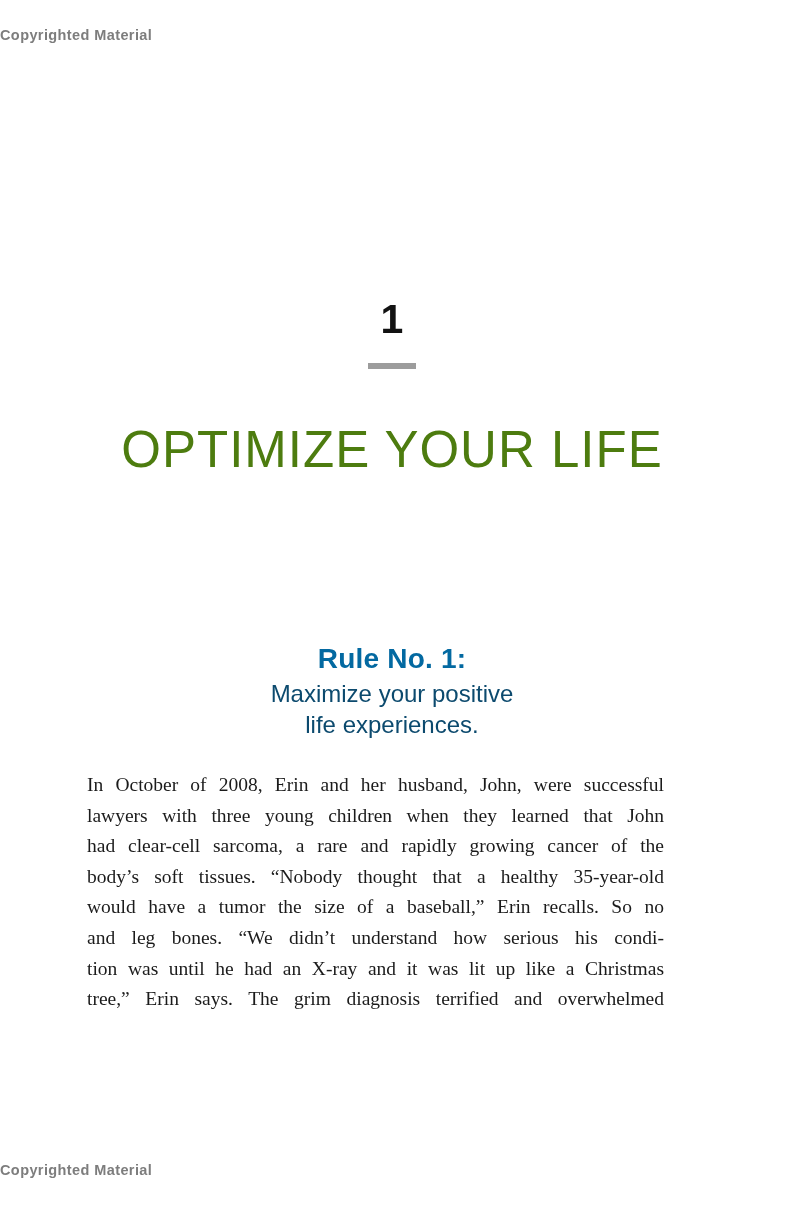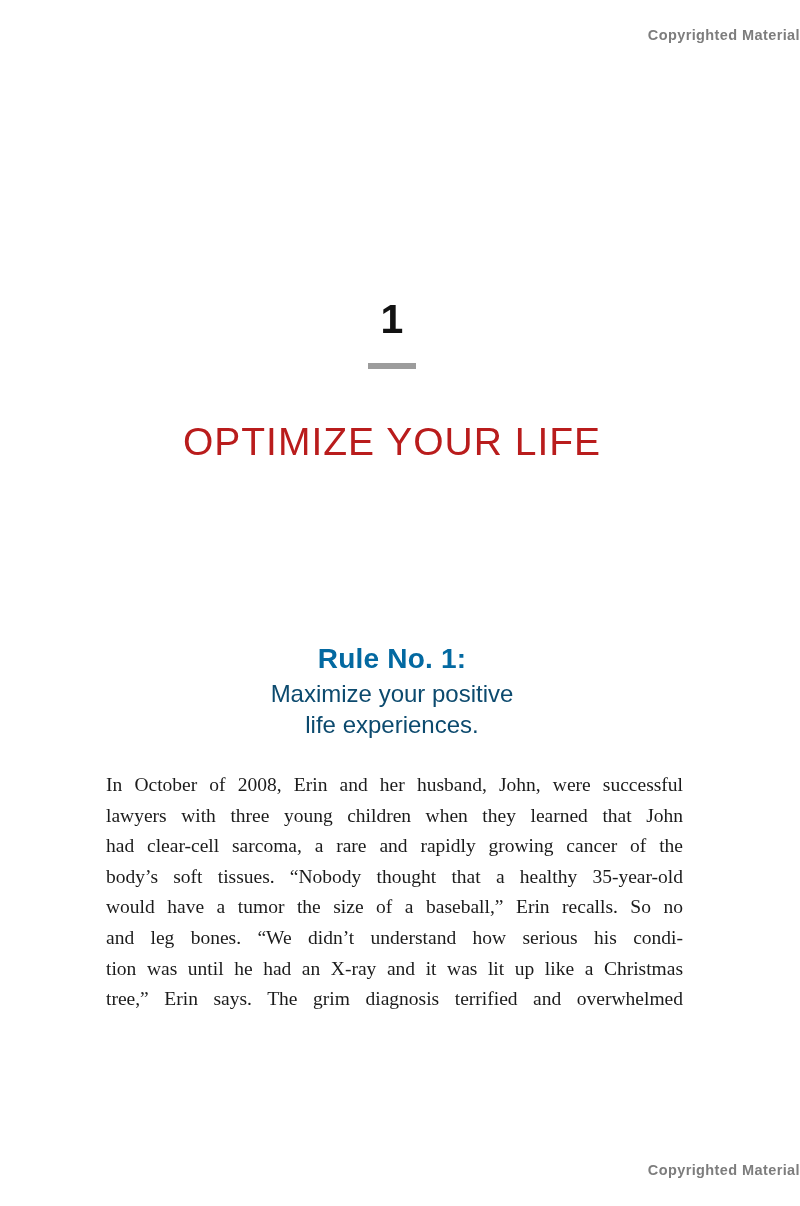--- a/index.html
+++ b/index.html
@@ -12,21 +12,21 @@
     width: 800px;
     height: 1206px;
     background: #ffffff;
     overflow: hidden;
     font-family: "Liberation Sans", sans-serif;
   }
   .notice {
     position: absolute;
     left: 0;
     width: 100%;
-    text-align: right;
+    text-align: left;
     font-size: 14.5px;
     font-weight: bold;
     letter-spacing: 0.4px;
     color: #7d7d7d;
   }
   .notice-top { top: 27px; }
   .notice-bottom { top: 1162px; }
 
   
   .centered-block {
@@ -44,43 +44,43 @@
   .divider {
     position: absolute;
     top: 363px;
     left: 368px;
     width: 48px;
     height: 6px;
     background: #9c9c9c;
   }
   .chapter-title {
     top: 420px;
-    font-size: 39px;
+    font-size: 51px;
     font-weight: 400;
     letter-spacing: 1px;
-    color: #b91c1c;
+    color: #4d7c0f;
   }
   .rule-heading {
     top: 643px;
     font-size: 28px;
     font-weight: bold;
     letter-spacing: 0.2px;
     color: #0369a1;
   }
   .rule-subtitle {
     top: 678px;
     font-size: 24px;
     font-weight: 500;
     line-height: 31px;
     color: #0c4a6e;
   }
   .body-paragraph {
     position: absolute;
     top: 770px;
-    left: 106px;
+    left: 87px;
     width: 577px;
     font-family: "Liberation Serif", "DejaVu Serif", serif;
     font-size: 19.5px;
     color: #1b1b1b;
   }
   .body-line {
     height: 30.6px;
     line-height: 30.6px;
     text-align: justify;
     text-align-last: justify;

